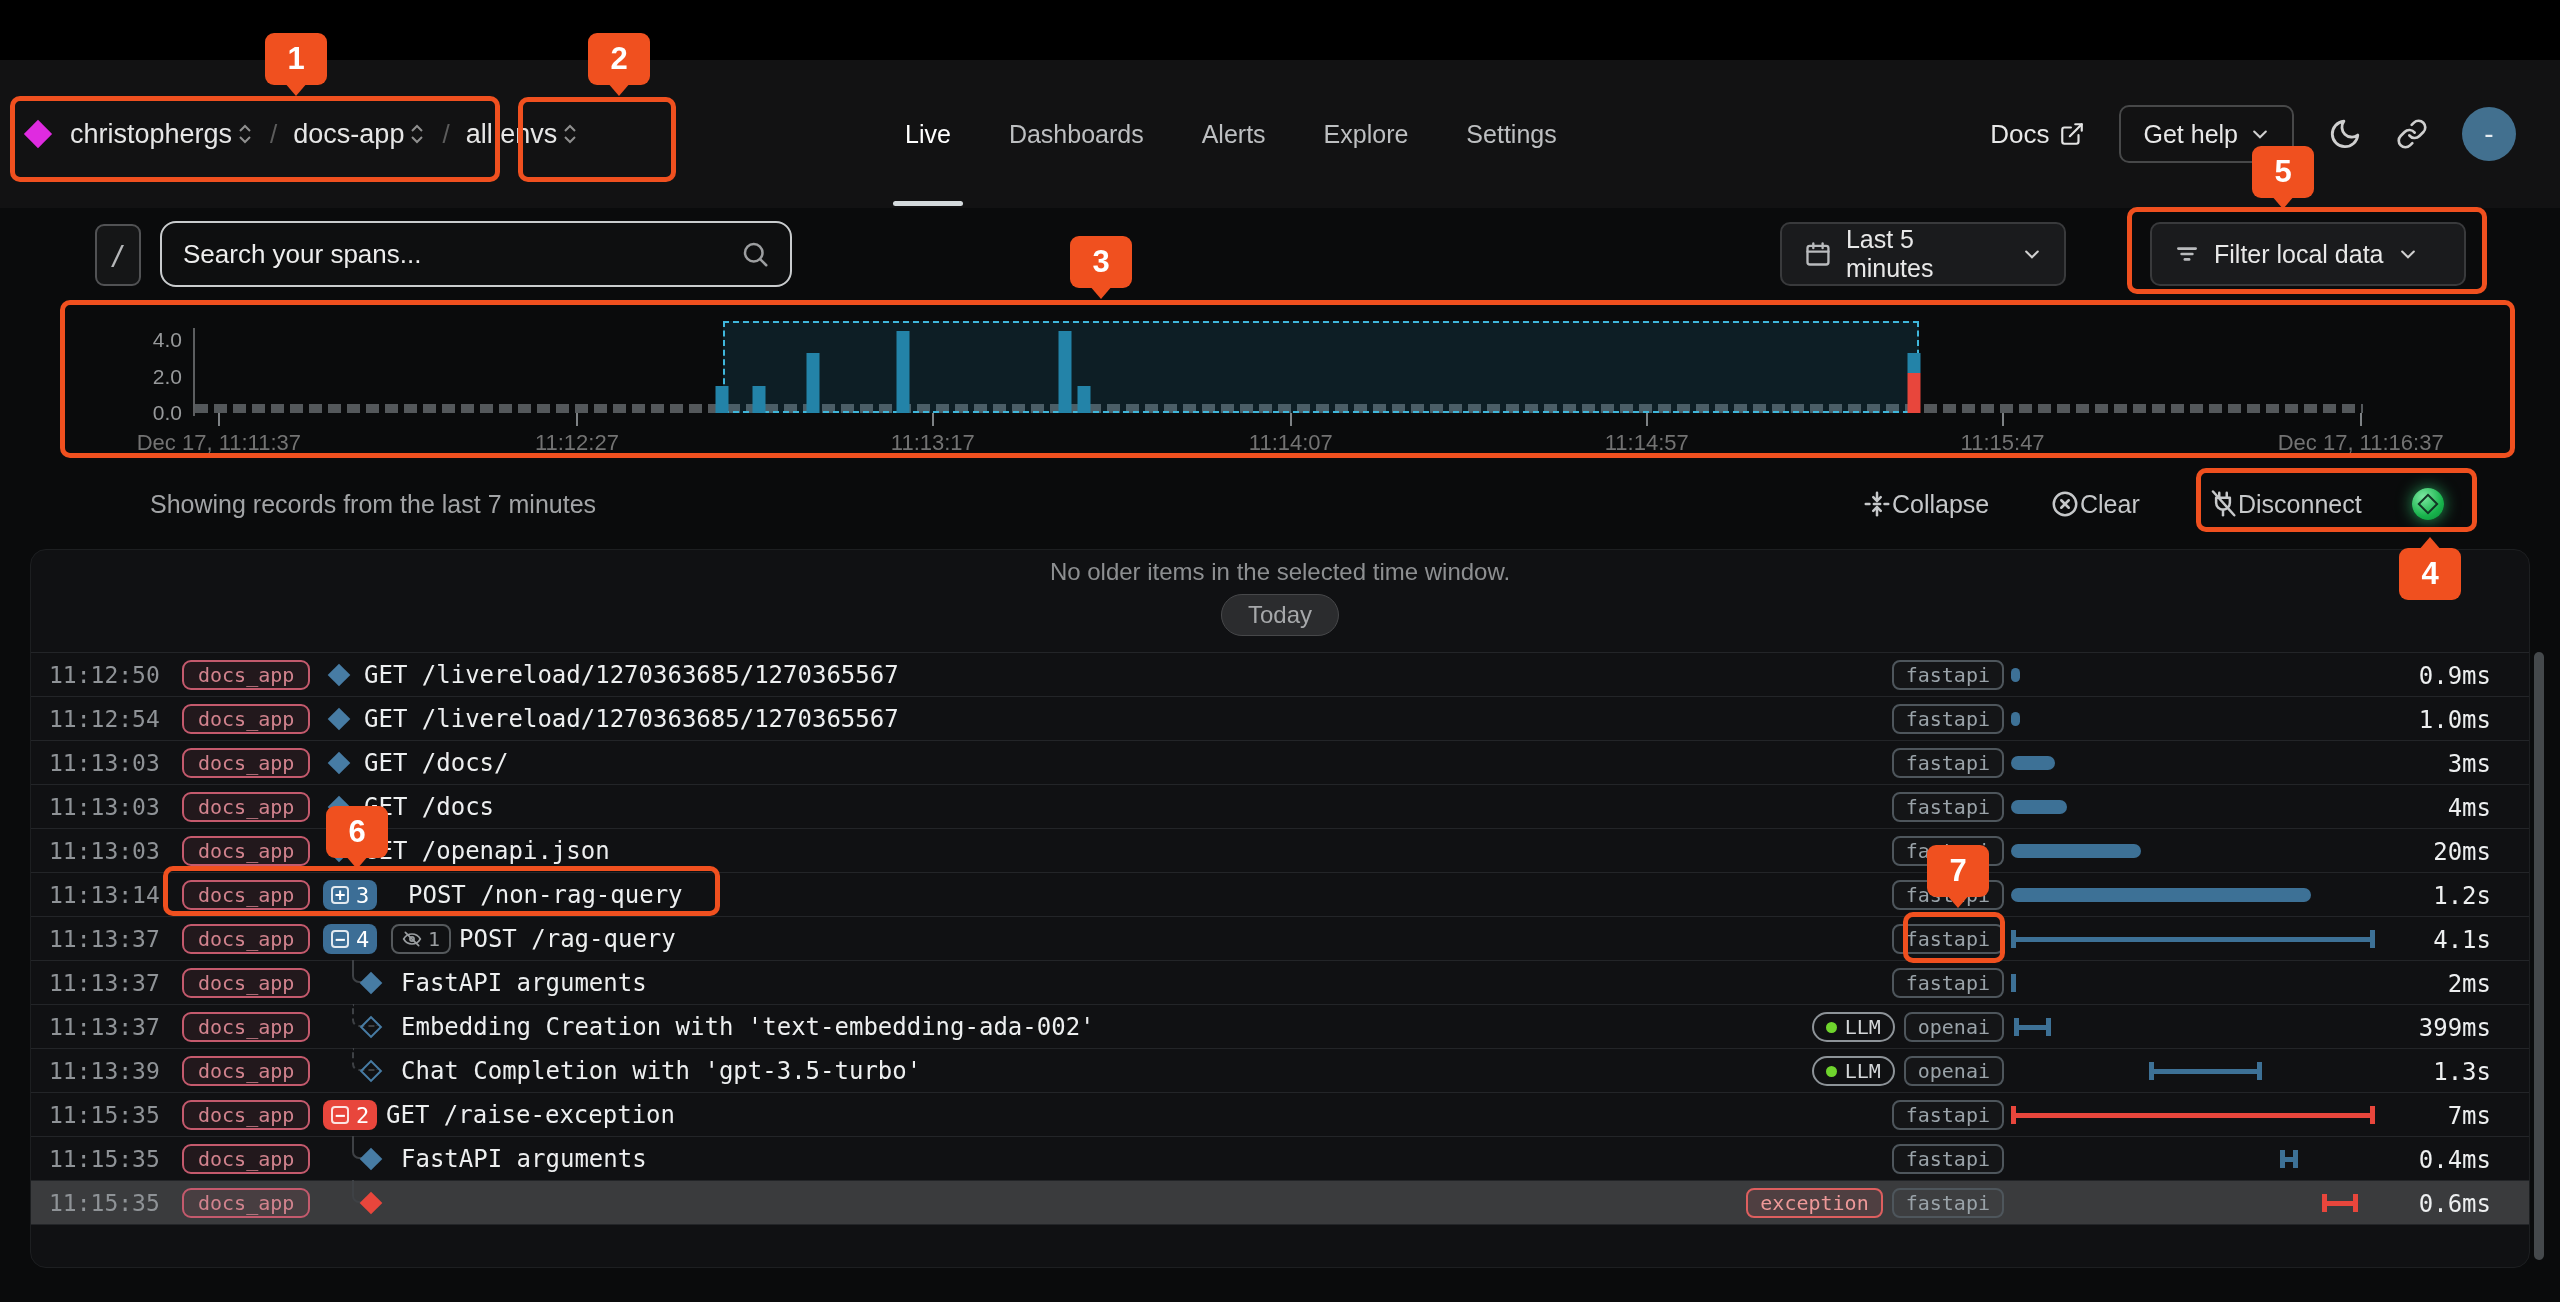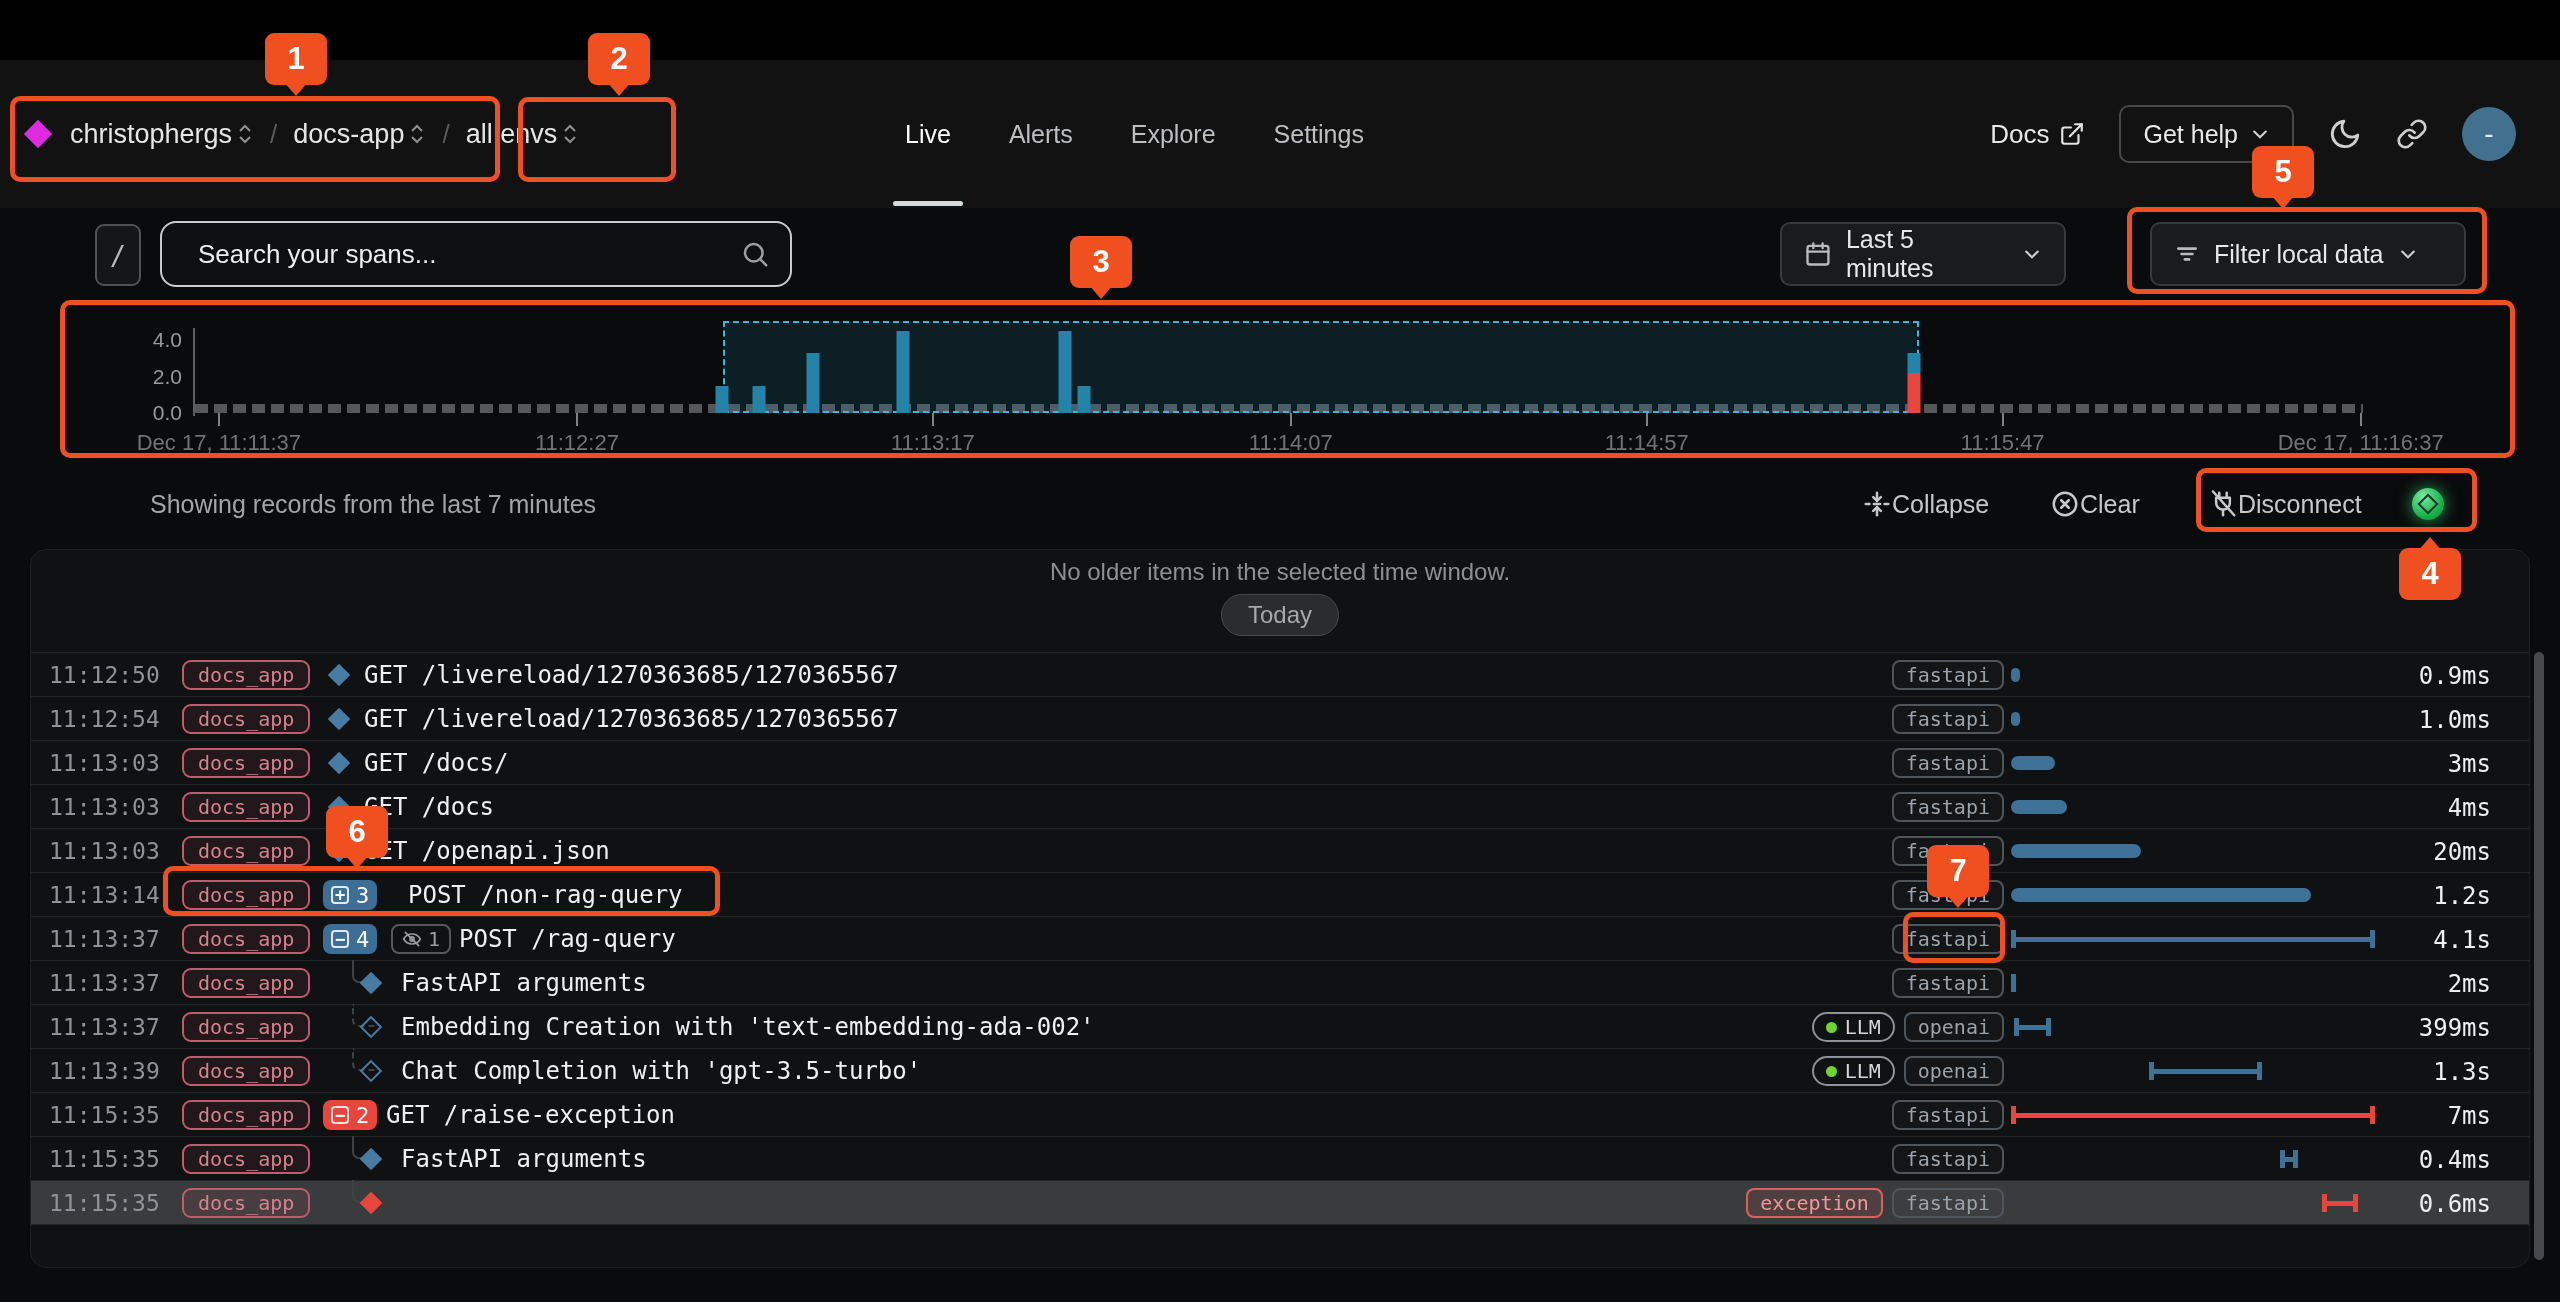--- a/index.html
+++ b/index.html
@@ -36,21 +36,21 @@
   .tab.active::after{content:"";position:absolute;left:-12px;right:-12px;bottom:2px;height:5px;background:#d4dadd;border-radius:3px;}
   #header-right{position:absolute;right:44px;top:0;height:148px;display:flex;align-items:center;gap:34px;}
   .docs-link{display:flex;align-items:center;gap:10px;font-size:26px;color:#e8e8e8;cursor:pointer;}
   .gethelp{display:flex;align-items:center;gap:12px;font-size:25px;color:#e8e8e8;border:2px solid #474849;border-radius:10px;height:58px;padding:0 22px;cursor:pointer;background:transparent;}
   .iconbtn{display:flex;align-items:center;justify-content:center;cursor:pointer;}
   .avatar{width:54px;height:54px;border-radius:50%;background:#42708f;display:flex;align-items:center;justify-content:center;font-size:28px;color:#e6edf2;cursor:pointer;}
 
   
   .slashkey{position:absolute;left:95px;top:224px;width:46px;height:62px;border:2px solid #515254;border-radius:9px;background:#151617;color:#b5b7b9;font-size:27px;display:flex;align-items:center;justify-content:center;font-family:"DejaVu Sans Mono",monospace;}
   #searchwrap{position:absolute;left:160px;top:221px;width:632px;height:66px;border:2px solid #c9ccce;border-radius:16px;background:#0e0f10;display:flex;align-items:center;}
-  #searchwrap input{flex:1;background:transparent;border:none;outline:none;color:#f0f0f0;font-size:26px;padding:0 36px;font-family:"Liberation Sans",sans-serif;}
+  #searchwrap input{flex:1;background:transparent;border:none;outline:none;color:#f0f0f0;font-size:26px;padding:0 21px;font-family:"Liberation Sans",sans-serif;}
   #searchwrap input::placeholder{color:#ededed;opacity:1;}
   #searchwrap .mag{margin-right:20px;}
   .ctlbtn{position:absolute;height:64px;top:222px;background:#1a1b1d;border:2px solid #393a3c;border-radius:10px;display:flex;align-items:center;gap:14px;font-size:25px;color:#e8e8e8;padding:0 22px;cursor:pointer;}
   #timerange{left:1780px;width:286px;}
   #filterlocal{left:2150px;width:316px;}
 
   
   #chart{position:absolute;left:0;top:300px;width:2560px;height:160px;}
   .ylab{position:absolute;width:66px;text-align:right;color:#97999b;font-size:21px;transform:translateY(-50%);left:116px;}
   #yaxis{position:absolute;left:193px;top:28px;width:2px;height:88px;background:#5c5e60;}
@@ -149,20 +149,21 @@
           <svg width="18" height="24" viewBox="0 0 18 24" fill="none" stroke="#8f8f8f" stroke-width="2">
               <polyline points="4,9 9,4 14,9"></polyline>
               <polyline points="4,15 9,20 14,15"></polyline>
             </svg>
         </span>
       </span>
     </div>
 
     <div id="tabs">
         <div class="tab active">Live</div>
+        <div class="tab">Dashboards</div>
         <div class="tab">Alerts</div>
         <div class="tab">Explore</div>
         <div class="tab">Settings</div>
       </div>
 
     <div id="header-right">
       <span class="docs-link">
         <span>Docs</span>
         <svg width="26" height="26" viewBox="0 0 24 24" fill="none" stroke="#e3e3e3" stroke-width="2" stroke-linecap="round" stroke-linejoin="round">
             <path d="M18 13v6a2 2 0 0 1-2 2H5a2 2 0 0 1-2-2V8a2 2 0 0 1 2-2h6"></path>

